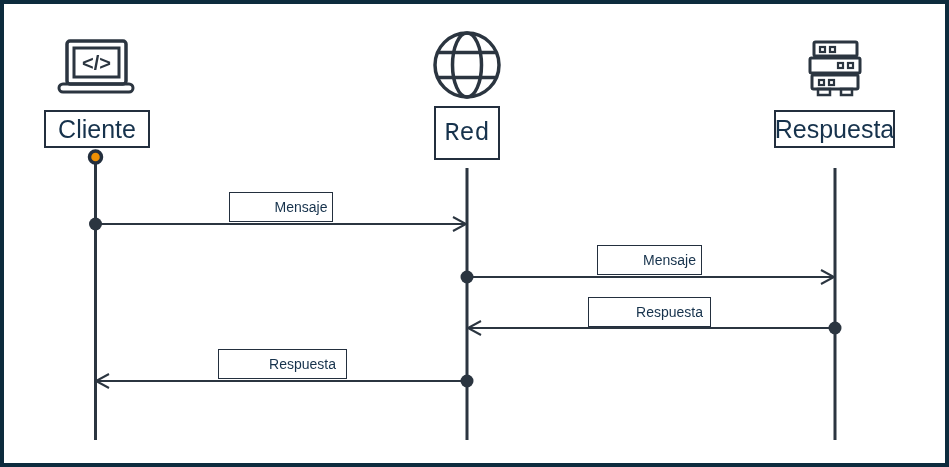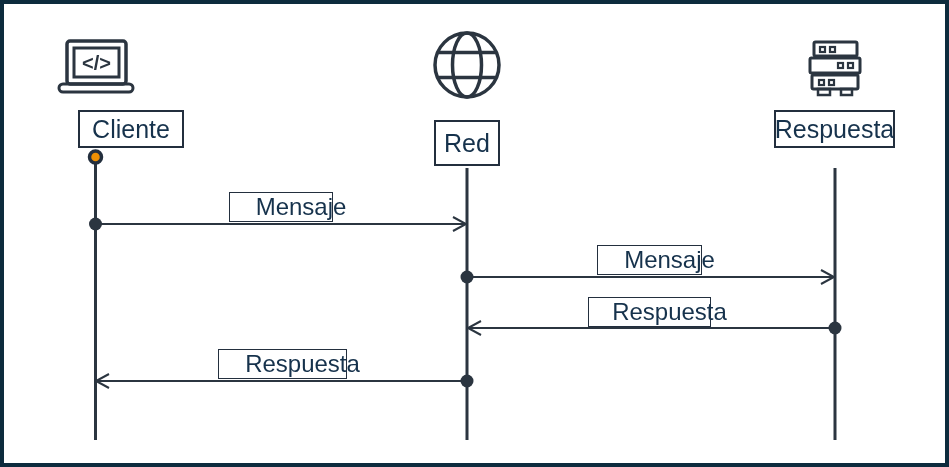--- a/index.html
+++ b/index.html
@@ -16,21 +16,21 @@
   .label-box {
     position:absolute;
     box-sizing:border-box;
     background:#ffffff;
     border:2px solid #232f3e;
     color:#16324c;
     display:flex; align-items:center; justify-content:center;
     white-space:nowrap;
   }
   .actor-label { font-size:25px; }
-  .msg-label { font-size:24px; border-width:1.5px;padding-left:40px; }
+  .msg-label { font-size:14px; border-width:1.5px;padding-left:40px; }
 </style>
 </head>
 <body>
 
 <div class="frame">
 
   <svg class="layer" viewBox="0 0 941 459">
 
     <g stroke="#2b3540" fill="none">
       <rect x="63" y="37" width="59" height="43" rx="3" stroke-width="3.5"></rect>
@@ -84,22 +84,22 @@
     </g>
     <circle cx="831" cy="324" r="6.5" fill="#2b3540"></circle>
 
     <g stroke="#2b3540" fill="none" stroke-width="2">
       <line x1="463" y1="377" x2="92" y2="377"></line>
       <polyline points="105,370 92,377 105,384"></polyline>
     </g>
     <circle cx="463" cy="377" r="6.5" fill="#2b3540"></circle>
   </svg>
 
-  <div class="label-box actor-label" style="left:40px;  top:106px; width:106px; height:38px;margin-left:34px;">Cliente</div>
-  <div class="label-box actor-label" style="left:430px; top:116px; width:66px;  height:46px;">Red</div>
+  <div class="label-box actor-label" style="left:40px;  top:106px; width:106px; height:38px;">Cliente</div>
+  <div class="label-box actor-label" style="left:430px; top:102px; width:66px;  height:54px;font-family:Liberation Mono, monospace;">Red</div>
   <div class="label-box actor-label" style="left:770px; top:106px; width:121px; height:38px;">Respuesta</div>
 
   <div class="label-box msg-label" style="left:225px; top:188px; width:104px; height:30px;">Mensaje</div>
   <div class="label-box msg-label" style="left:593px; top:241px; width:105px; height:30px;">Mensaje</div>
   <div class="label-box msg-label" style="left:584px; top:293px; width:123px; height:30px;">Respuesta</div>
   <div class="label-box msg-label" style="left:214px; top:345px; width:129px; height:30px;">Respuesta</div>
 
 </div>
 
 </body></html>

